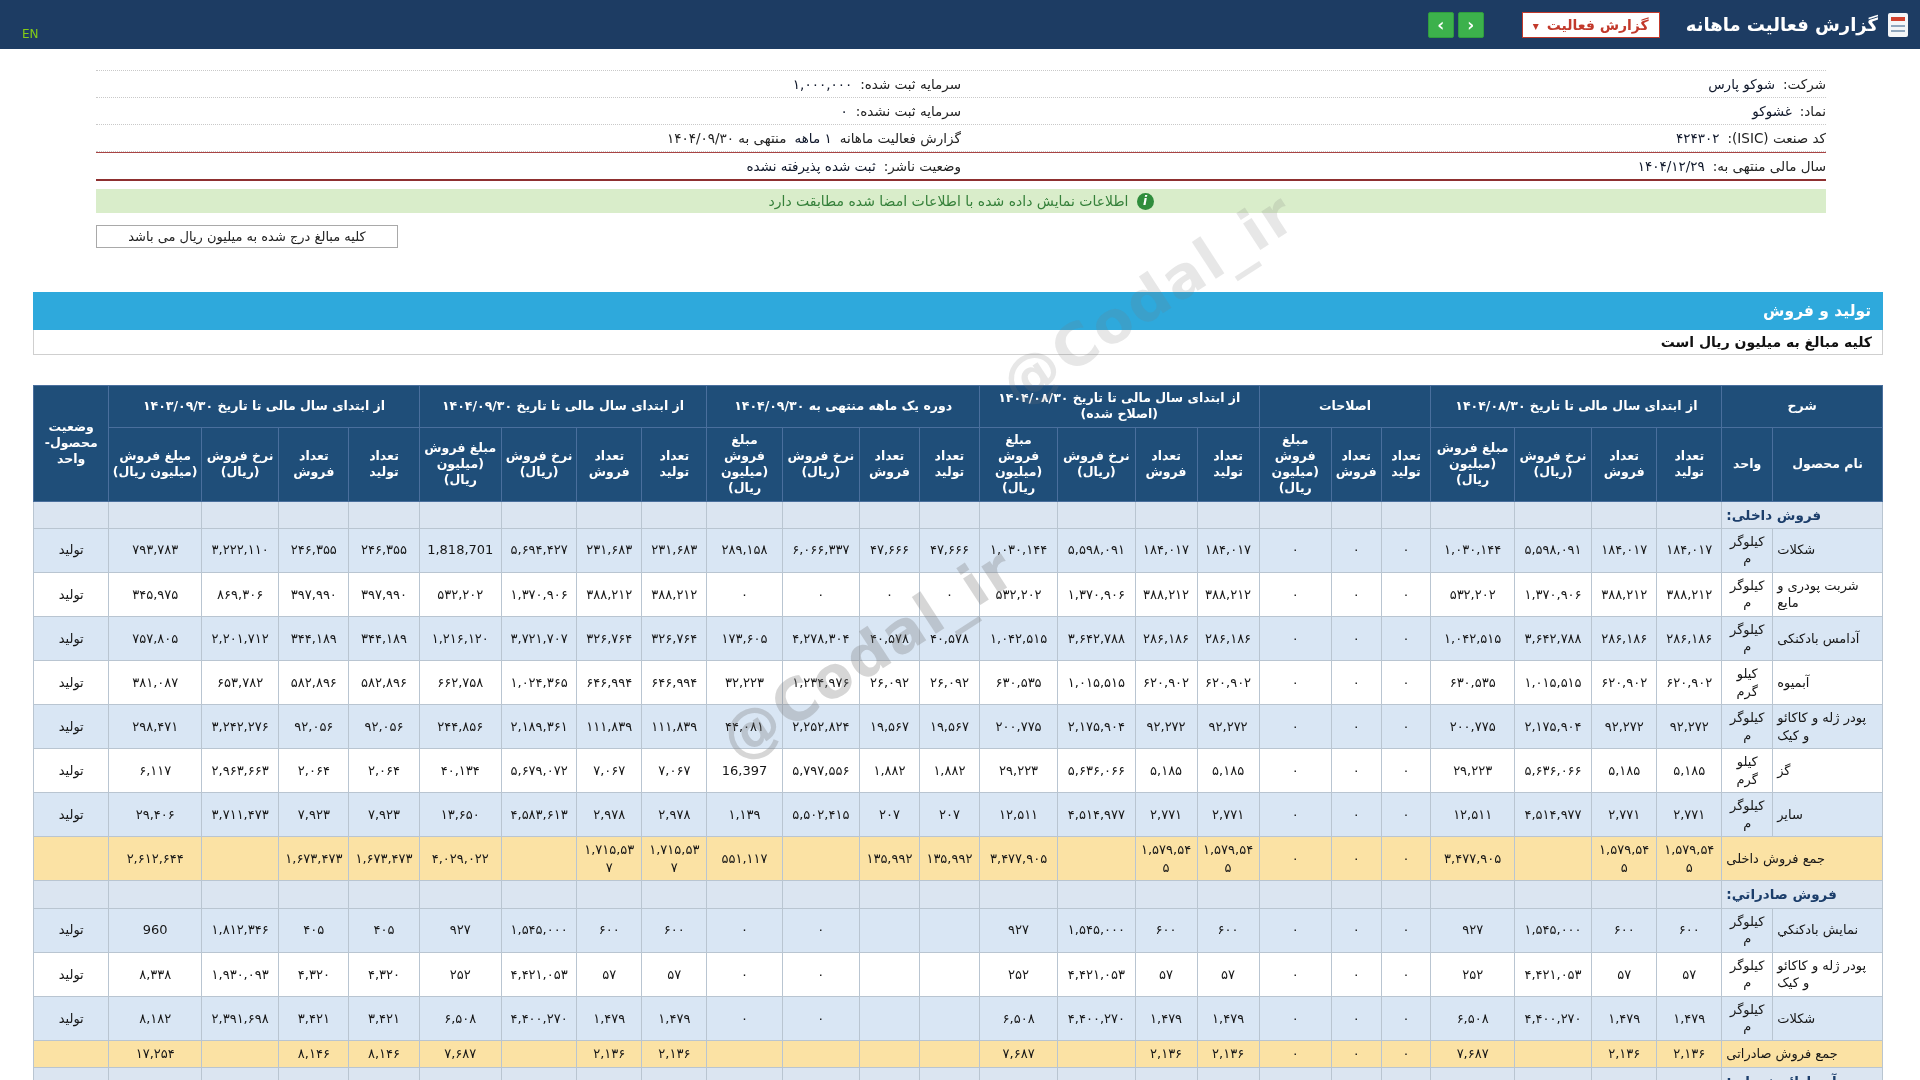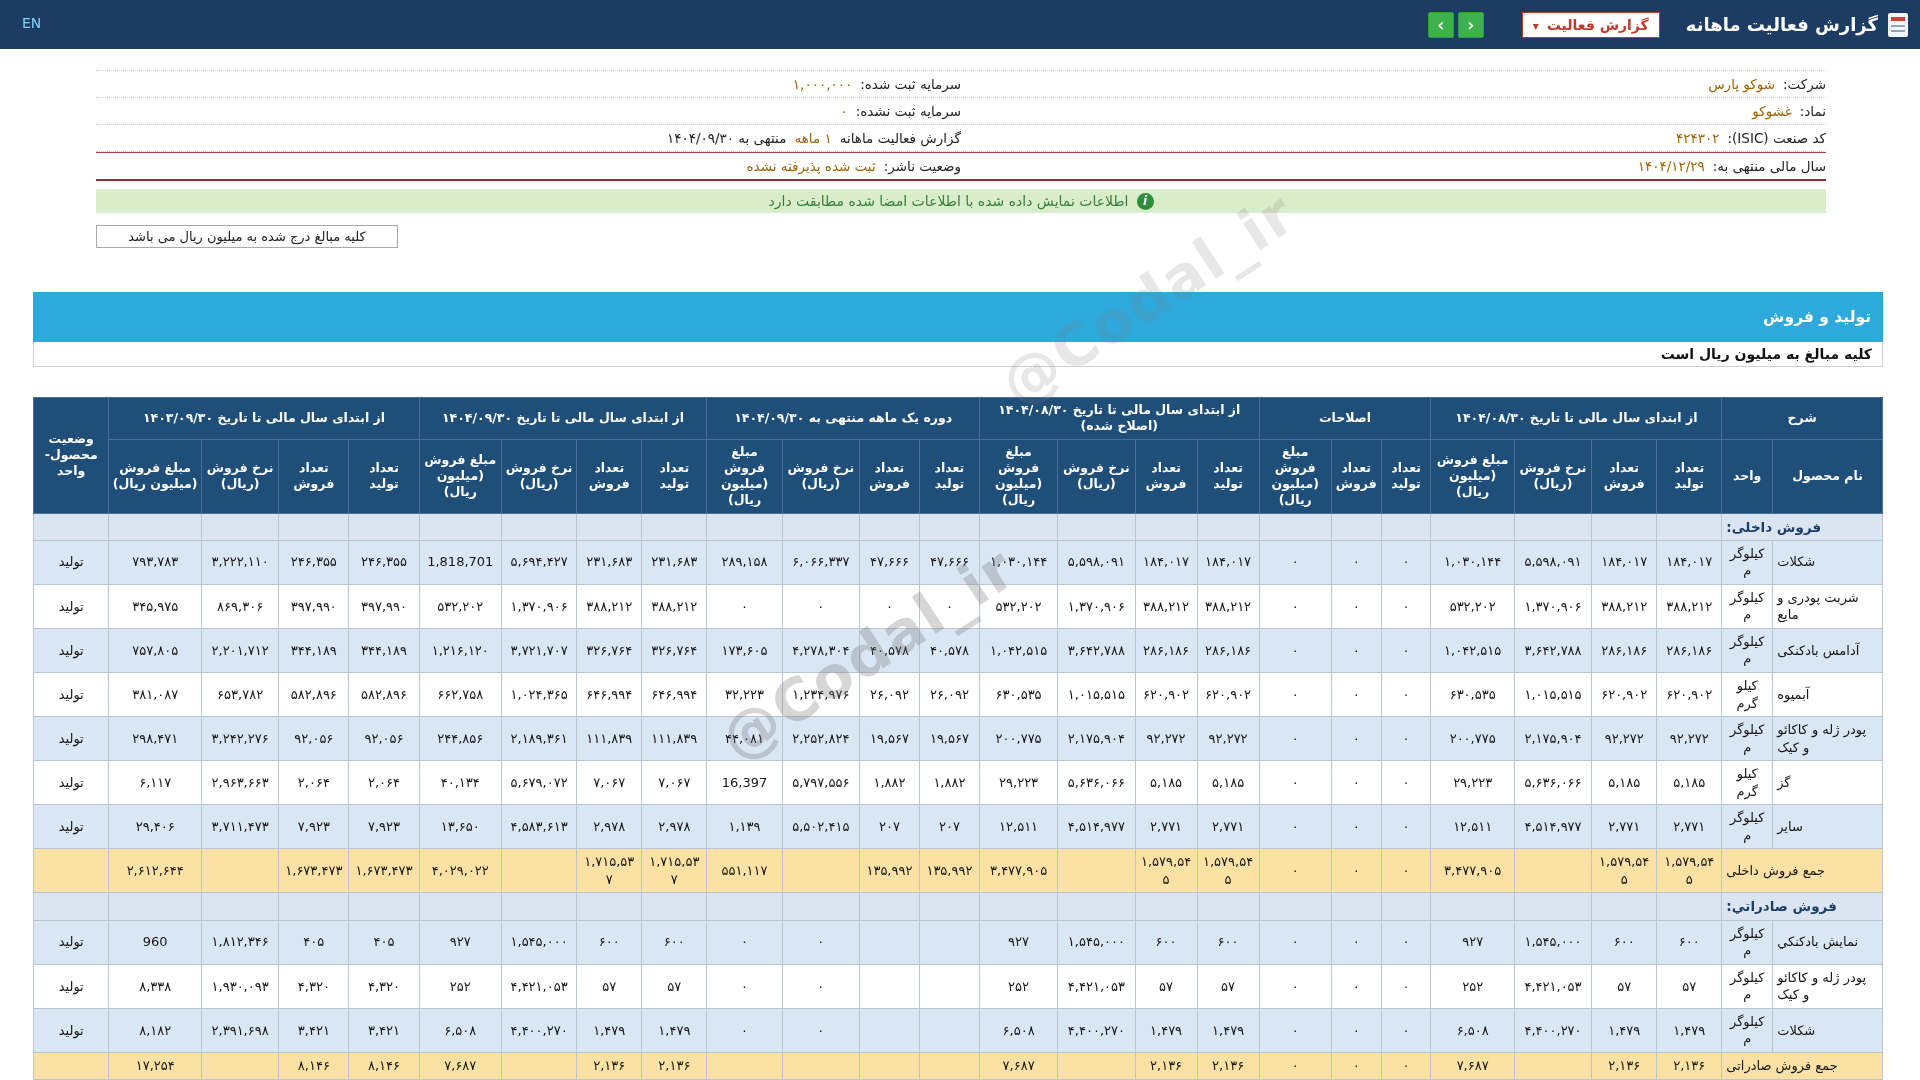--- a/index.html
+++ b/index.html
@@ -1,50 +1,50 @@
 <!DOCTYPE html>
 <html lang="fa" dir="rtl"><head>
 <meta charset="utf-8">
 <style>
   *{box-sizing:border-box;margin:0;padding:0}
   html,body{width:1920px;height:1080px}
   body{font-family:"DejaVu Sans","Liberation Sans",sans-serif;background:#fff;direction:rtl;position:relative;overflow:hidden}
 
   
   .topbar{height:49px;background:#1d3c63;position:relative}
-  .lang-toggle{position:absolute;left:22px;top:15px;color:#7dd3fc;font-size:14px;cursor:pointer;text-decoration:none}
+  .lang-toggle{position:absolute;left:22px;top:27px;color:#84cc16;font-size:12px;cursor:pointer;text-decoration:none}
   .topbar-cluster{position:absolute;right:12px;top:0;height:49px;display:flex;align-items:center;gap:10px}
   .doc-icon{position:relative;width:20px;height:24px;background:#f4f6f8;border-radius:2px;flex:0 0 auto}
   .doc-icon::before{content:"";position:absolute;right:3px;left:3px;top:4px;height:4px;background:#d2422e}
   .doc-icon::after{content:"";position:absolute;right:3px;left:3px;top:12px;height:2px;background:#8fa6bd;box-shadow:0 5px 0 #8fa6bd}
   .topbar-title{color:#fff;font-size:18px;font-weight:bold;margin-left:16px;white-space:nowrap}
   .report-dd{display:inline-flex;align-items:center;gap:8px;background:#fff;border:1px solid #c2392b;color:#c2392b;font-weight:bold;font-size:14px;padding:4px 10px;border-radius:0;cursor:pointer;font-family:inherit;white-space:nowrap}
   .caret-down::before{content:"▾";font-size:12px}
   .nav-btns{display:flex;direction:ltr;gap:4px;margin-right:28px}
   .nav-btn{width:26px;height:26px;background:#3cb14c;border:1px solid #2f9c3e;color:#fff;font-size:17px;font-weight:bold;line-height:22px;text-align:center;border-radius:2px;cursor:pointer;font-family:inherit;padding:0}
 
   
   .info-panel{margin:21px 94px 0 96px;border-top:1px dotted #c9c9c9;font-size:13.5px}
   .info-row{display:flex;border-bottom:1px dotted #c9c9c9;padding:3px 0;line-height:20px}
   .info-half{width:50%;display:flex;gap:8px;align-items:baseline}
   .info-label{color:#222;white-space:nowrap}
-  .info-value{color:#a16207}
+  .info-value{color:#0f172a}
   .info-suffix{color:#222}
   .info-row.issuer{border-top:1px solid #a94444;border-bottom:2px solid #8e3030}
 
   
   .signed-bar{margin:8px 94px 0 96px;height:24px;background:#d9edca;color:#35803a;font-size:14px;display:flex;align-items:center;justify-content:center;gap:8px}
   .info-badge{width:17px;height:17px;border-radius:50%;background:#2f8d3c;color:#fff;font-size:12px;font-weight:bold;font-style:italic;display:flex;align-items:center;justify-content:center;flex:0 0 auto}
   .info-badge::before{content:"i"}
   .amounts-note{width:302px;margin:12px auto 0 96px;margin-right:96px;margin-left:auto;border:1px solid #a9a9a9;font-size:13px;color:#222;text-align:center;padding:3px 8px}
   
   .amounts-note{margin:12px auto 8px 96px}
 
   
-  .section-titlebar{margin:44px 37px 0 33px;background:#2ea9dc;color:#fff;font-weight:bold;font-size:15.5px;padding:16px 12px}
+  .section-titlebar{margin:44px 37px 0 33px;background:#2ea9dc;color:#fff;font-weight:bold;font-size:15.5px;padding:10px 12px}
   .section-subtitle{margin:0 37px 0 33px;border:1px solid #cfcfcf;border-top:0;font-weight:bold;font-size:14px;color:#111;padding:4px 10px}
 
   
   .table-wrap{margin:30px 37px 0 33px}
   table.report{width:100%;border-collapse:collapse;table-layout:fixed;font-size:13px}
   .report thead th{background:#1f4e79;color:#fff;border:1px solid #4a6f9d;font-weight:bold;font-size:12.5px;padding:4px 3px;line-height:1.3;word-wrap:break-word}
   .report tbody td{border:1px solid #b9c5d1;padding:4px 4px;text-align:center;color:#161616;line-height:1.35;word-wrap:break-word}
   .report td.name-cell{text-align:left;padding-right:7px}
   .report tr.section-row td{background:#dbe5f1;color:#1c3e6b;font-weight:bold;font-size:13.5px}
   .report tr.stripe-a td{background:#d9e6f4}

